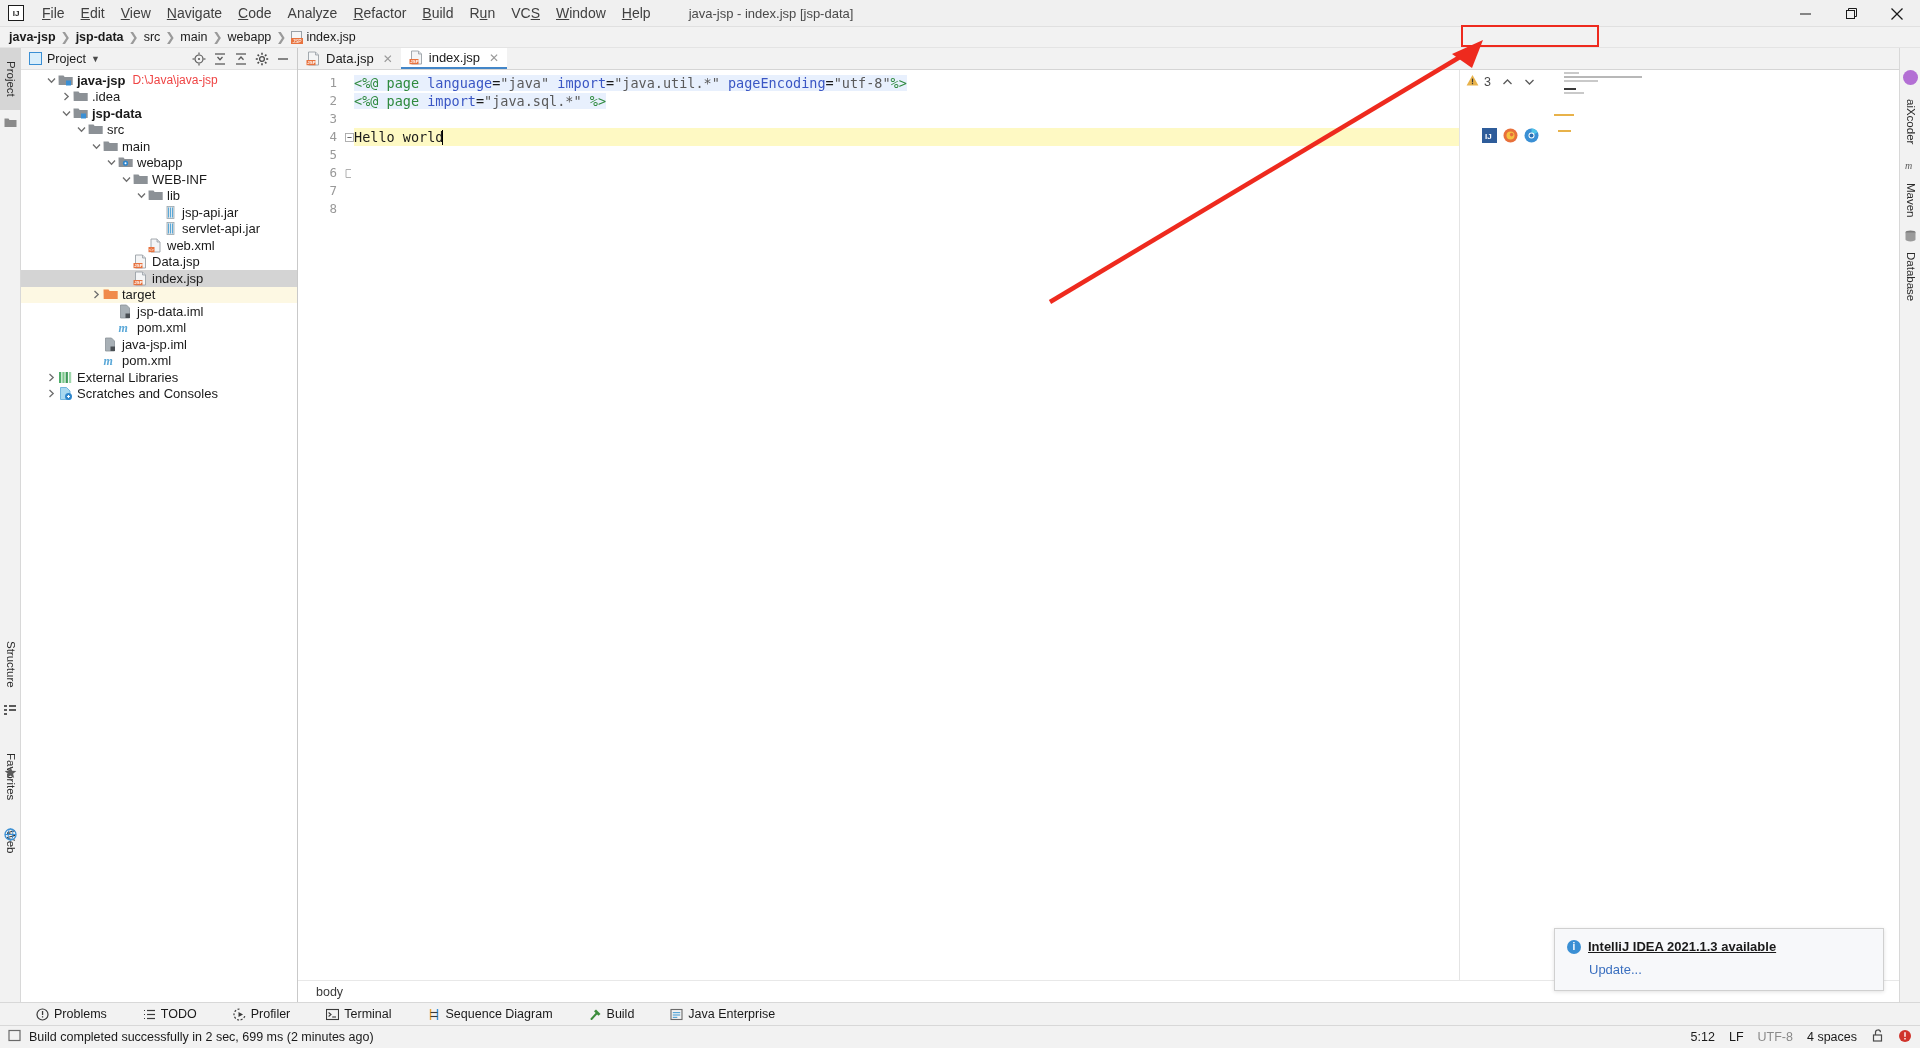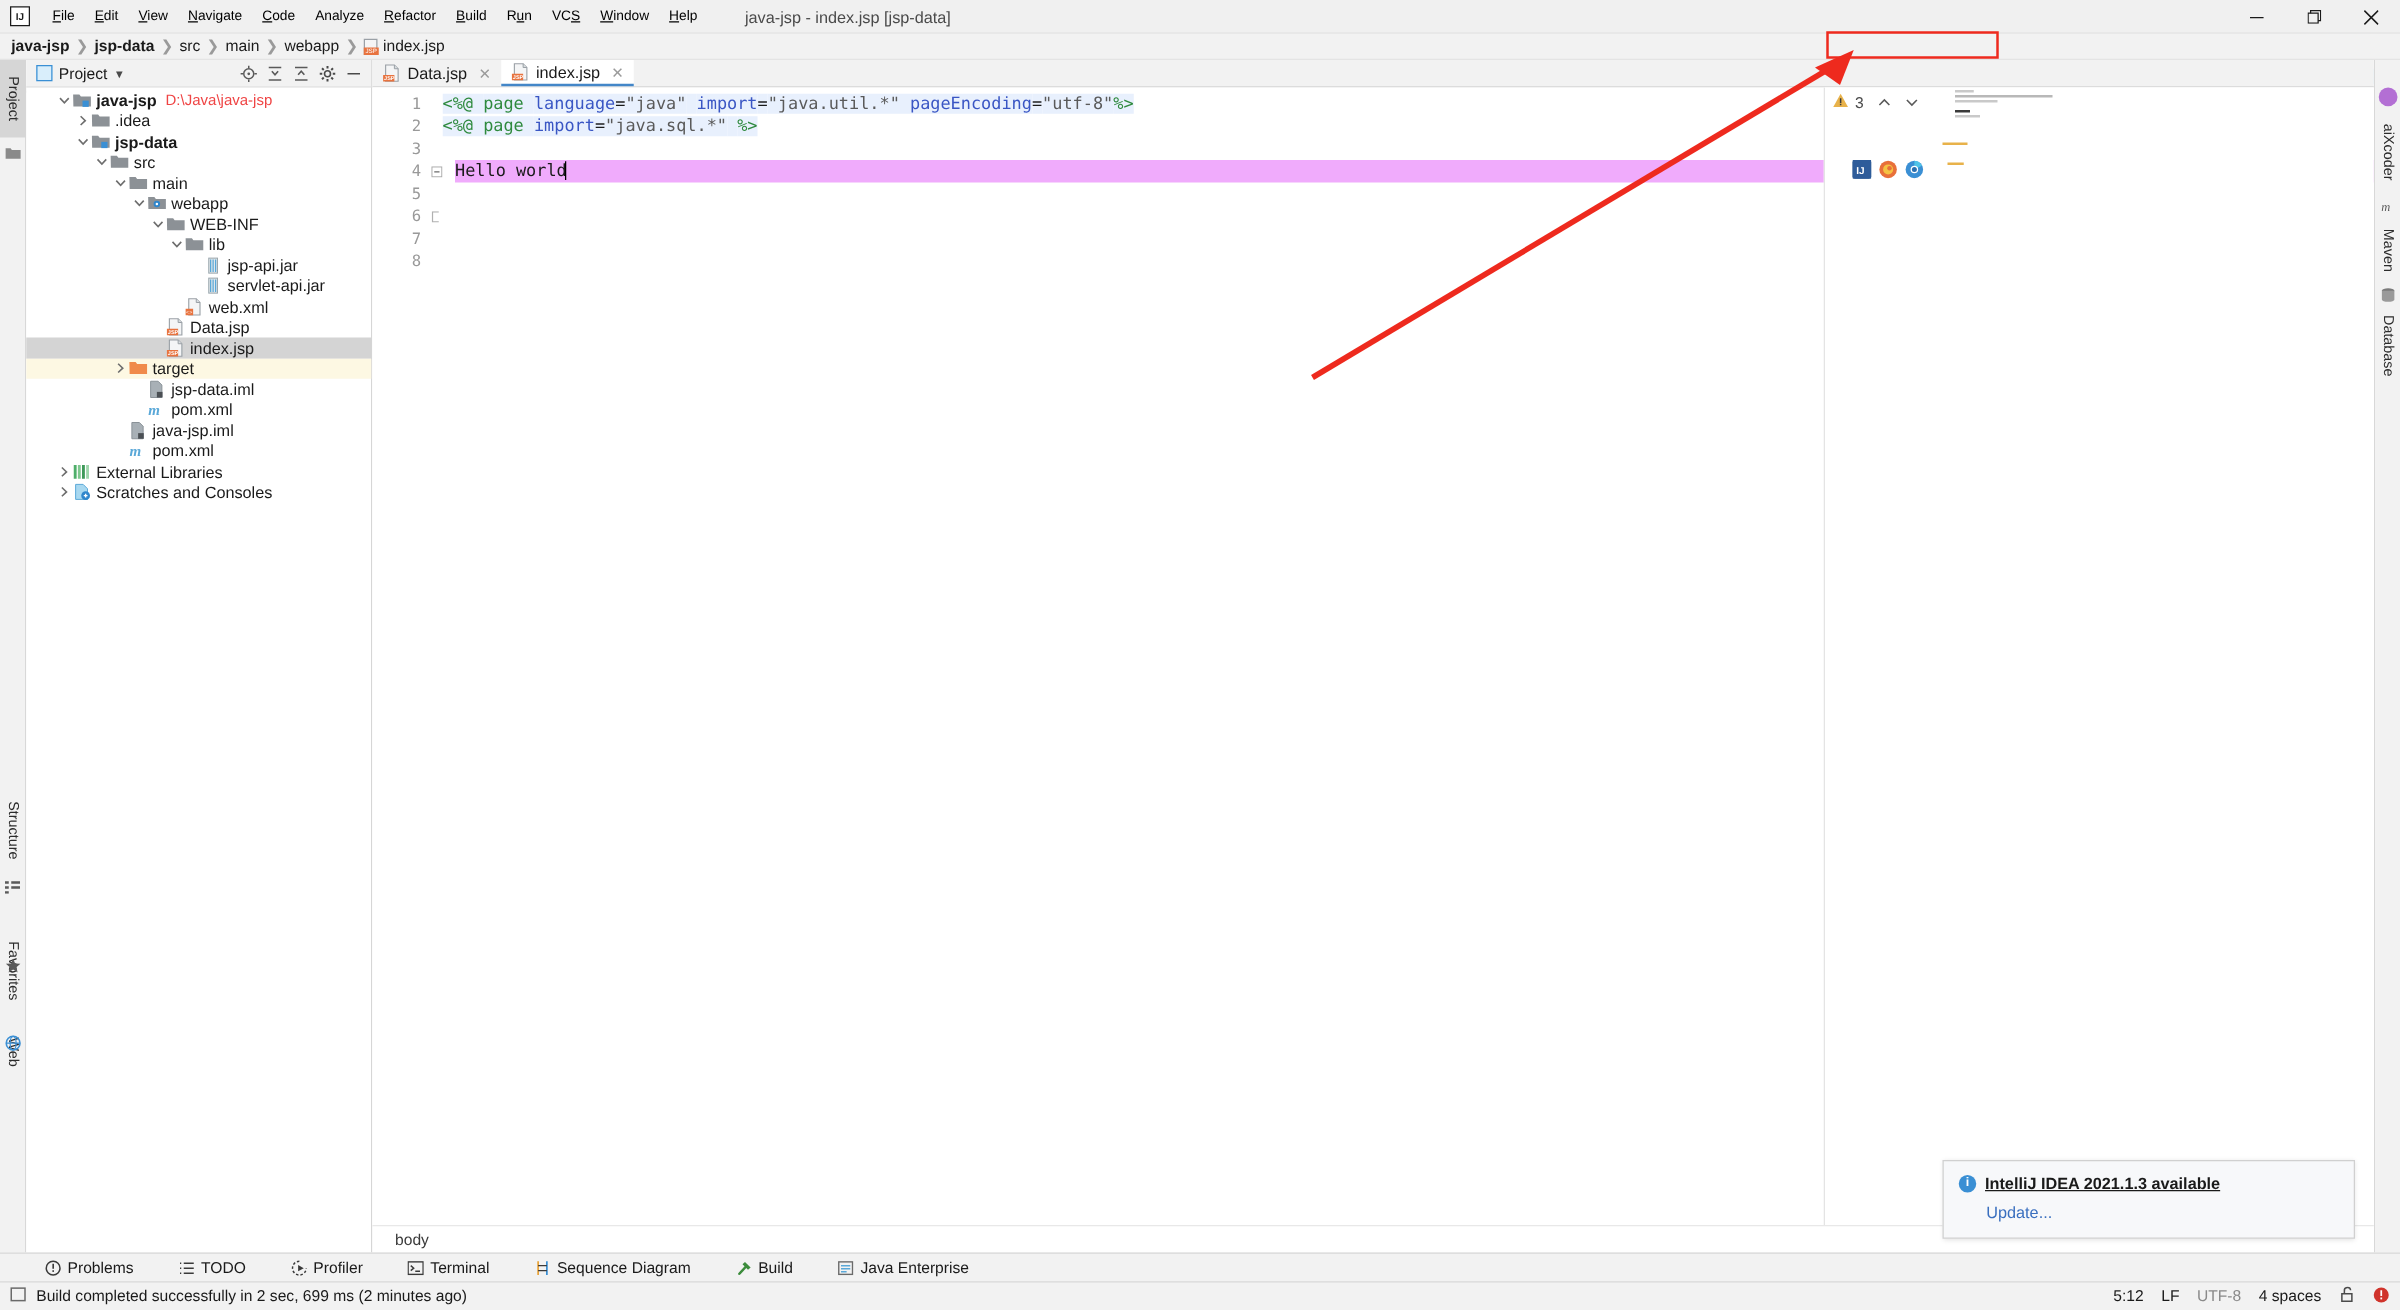--- a/index.html
+++ b/index.html
@@ -24,21 +24,21 @@
     background: #ffffff; border: 1.5px solid #1b1b1b;
     position: relative; flex: 0 0 auto;
   }
   .ij-logo::after {
     content: "IJ"; position: absolute; inset: 0;
     font-size: 8px; font-weight: bold; color: #1b1b1b;
     display: flex; align-items: center; justify-content: center;
   }
   .menu { display: flex; align-items: center; gap: 0px; }
   .menu-item {
-    padding: 3px 8px; font-size: 11px; color: #000000; cursor: default;
+    padding: 3px 8px; font-size: 14px; color: #404040; cursor: default;
     white-space: nowrap;
   }
   .menu-item u { text-decoration: underline; }
   .win-title {
     margin-left: 30px; font-size: 13px; color: #4a4a4a; white-space: nowrap;
   }
   .win-ctrl {
     position: absolute; right: 0; top: 0; height: 27px;
     display: flex; align-items: stretch;
   }
@@ -176,21 +176,21 @@
   .foldcol { width: 10px; flex: 0 0 10px; padding-top: 4px; }
   .fold {
     height: 18px; display: flex; align-items: center; justify-content: center;
     color: #9a9a9a; font-size: 10px;
   }
   .code {
     flex: 1; padding-top: 4px; font-family: "DejaVu Sans Mono", monospace;
     font-size: 13.5px; position: relative; overflow: hidden;
   }
   .cline { height: 18px; line-height: 18px; white-space: pre; }
-  .cline.current { background: #f0abfc; margin-left: 10px; }
+  .cline.current { background: #fef9c3; }
   .tok-dir { color: #2f8a3e; }
   .tok-attr { color: #3a56c4; }
   .tok-str { color: #5a5a5a; }
   .tok-tag { color: #1c63c4; }
   .tok-plain { color: #1a1a1a; }
   .sel-bg { background: #e8f0fd; }
   .caret {
     display: inline-block; width: 1px; height: 15px; background: #000;
     vertical-align: -3px; margin-left: -1px;
   }

